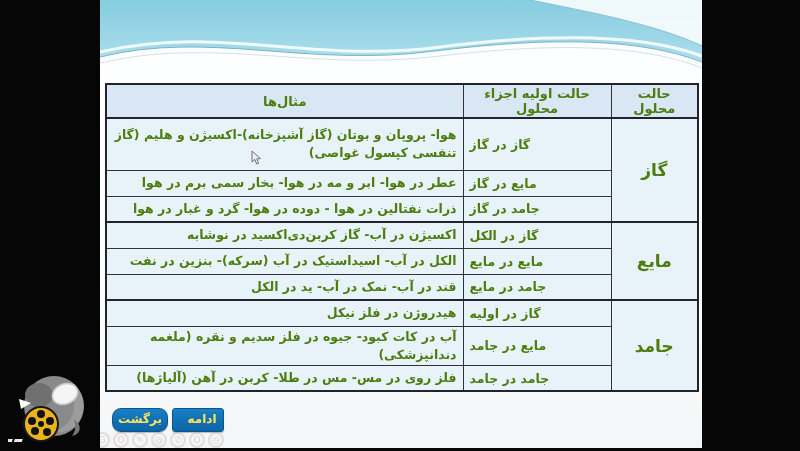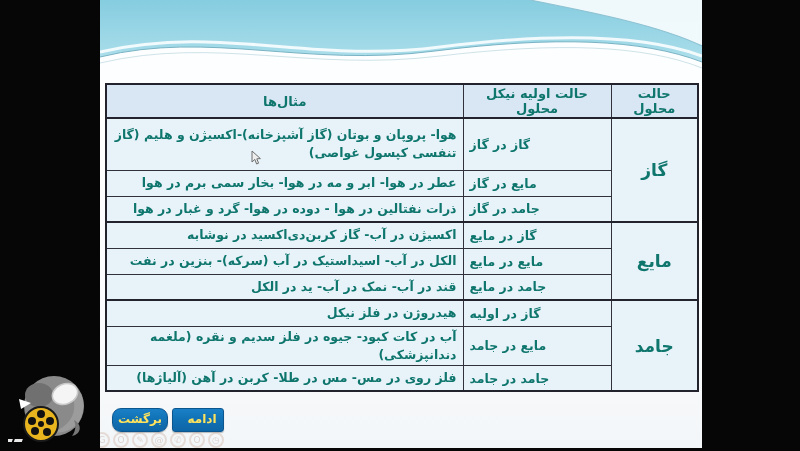--- a/index.html
+++ b/index.html
@@ -43,21 +43,21 @@
   .tbl-wrap { position: absolute; left: 5px; top: 83px; }
   table.tbl {
     border-collapse: collapse;
     table-layout: fixed;
     width: 592px;
     border: 2px solid #23232e;
     direction: rtl;
   }
   .tbl th, .tbl td {
     border: 1px solid #31313c;
-    color: #0f766e;
+    color: #4d7c0f;
     font-weight: bold;
     padding: 1px 6px;
     vertical-align: middle;
   }
   .tbl th {
     background: #d9e6f3;
     font-size: 13px;
     text-align: center;
     height: 24px;
     border-bottom: 2px solid #23232e;
@@ -137,41 +137,41 @@
     <div class="tbl-wrap">
       <table class="tbl">
         <colgroup>
           <col style="width:87px">
             <col style="width:148px">
             <col style="width:357px">
         </colgroup>
         <tbody>
           <tr>
             <th>حالت محلول</th>
-            <th>حالت اولیه نیکل محلول</th>
+            <th>حالت اولیه اجزاء محلول</th>
             <th>مثال‌ها</th>
           </tr>
 
           <tr class="r-tall">
             <td class="state" rowspan="3">گاز</td>
             <td class="init">گاز در گاز</td>
             <td class="ex">هوا- پروپان و بوتان (گاز آشپزخانه)-اکسیژن و هلیم (گاز تنفسی کپسول غواصی)</td>
           </tr>
           <tr class="r-std">
             <td class="init">مایع در گاز</td>
             <td class="ex">عطر در هوا- ابر و مه در هوا- بخار سمی برم در هوا</td>
           </tr>
           <tr class="r-std">
             <td class="init">جامد در گاز</td>
             <td class="ex">ذرات نفتالین در هوا - دوده در هوا- گرد و غبار در هوا</td>
           </tr>
 
           <tr class="r-std gband">
             <td class="state" rowspan="3">مایع</td>
-            <td class="init">گاز در مایع</td>
+            <td class="init">گاز در الکل</td>
             <td class="ex">اکسیژن در آب- گاز کربن‌دی‌اکسید در نوشابه</td>
           </tr>
           <tr class="r-std">
             <td class="init">مایع در مایع</td>
             <td class="ex">الکل در آب- اسیداستیک در آب (سرکه)- بنزین در نفت</td>
           </tr>
           <tr class="r-std">
             <td class="init">جامد در مایع</td>
             <td class="ex">قند در آب- نمک در آب- ید در الکل</td>
           </tr>

